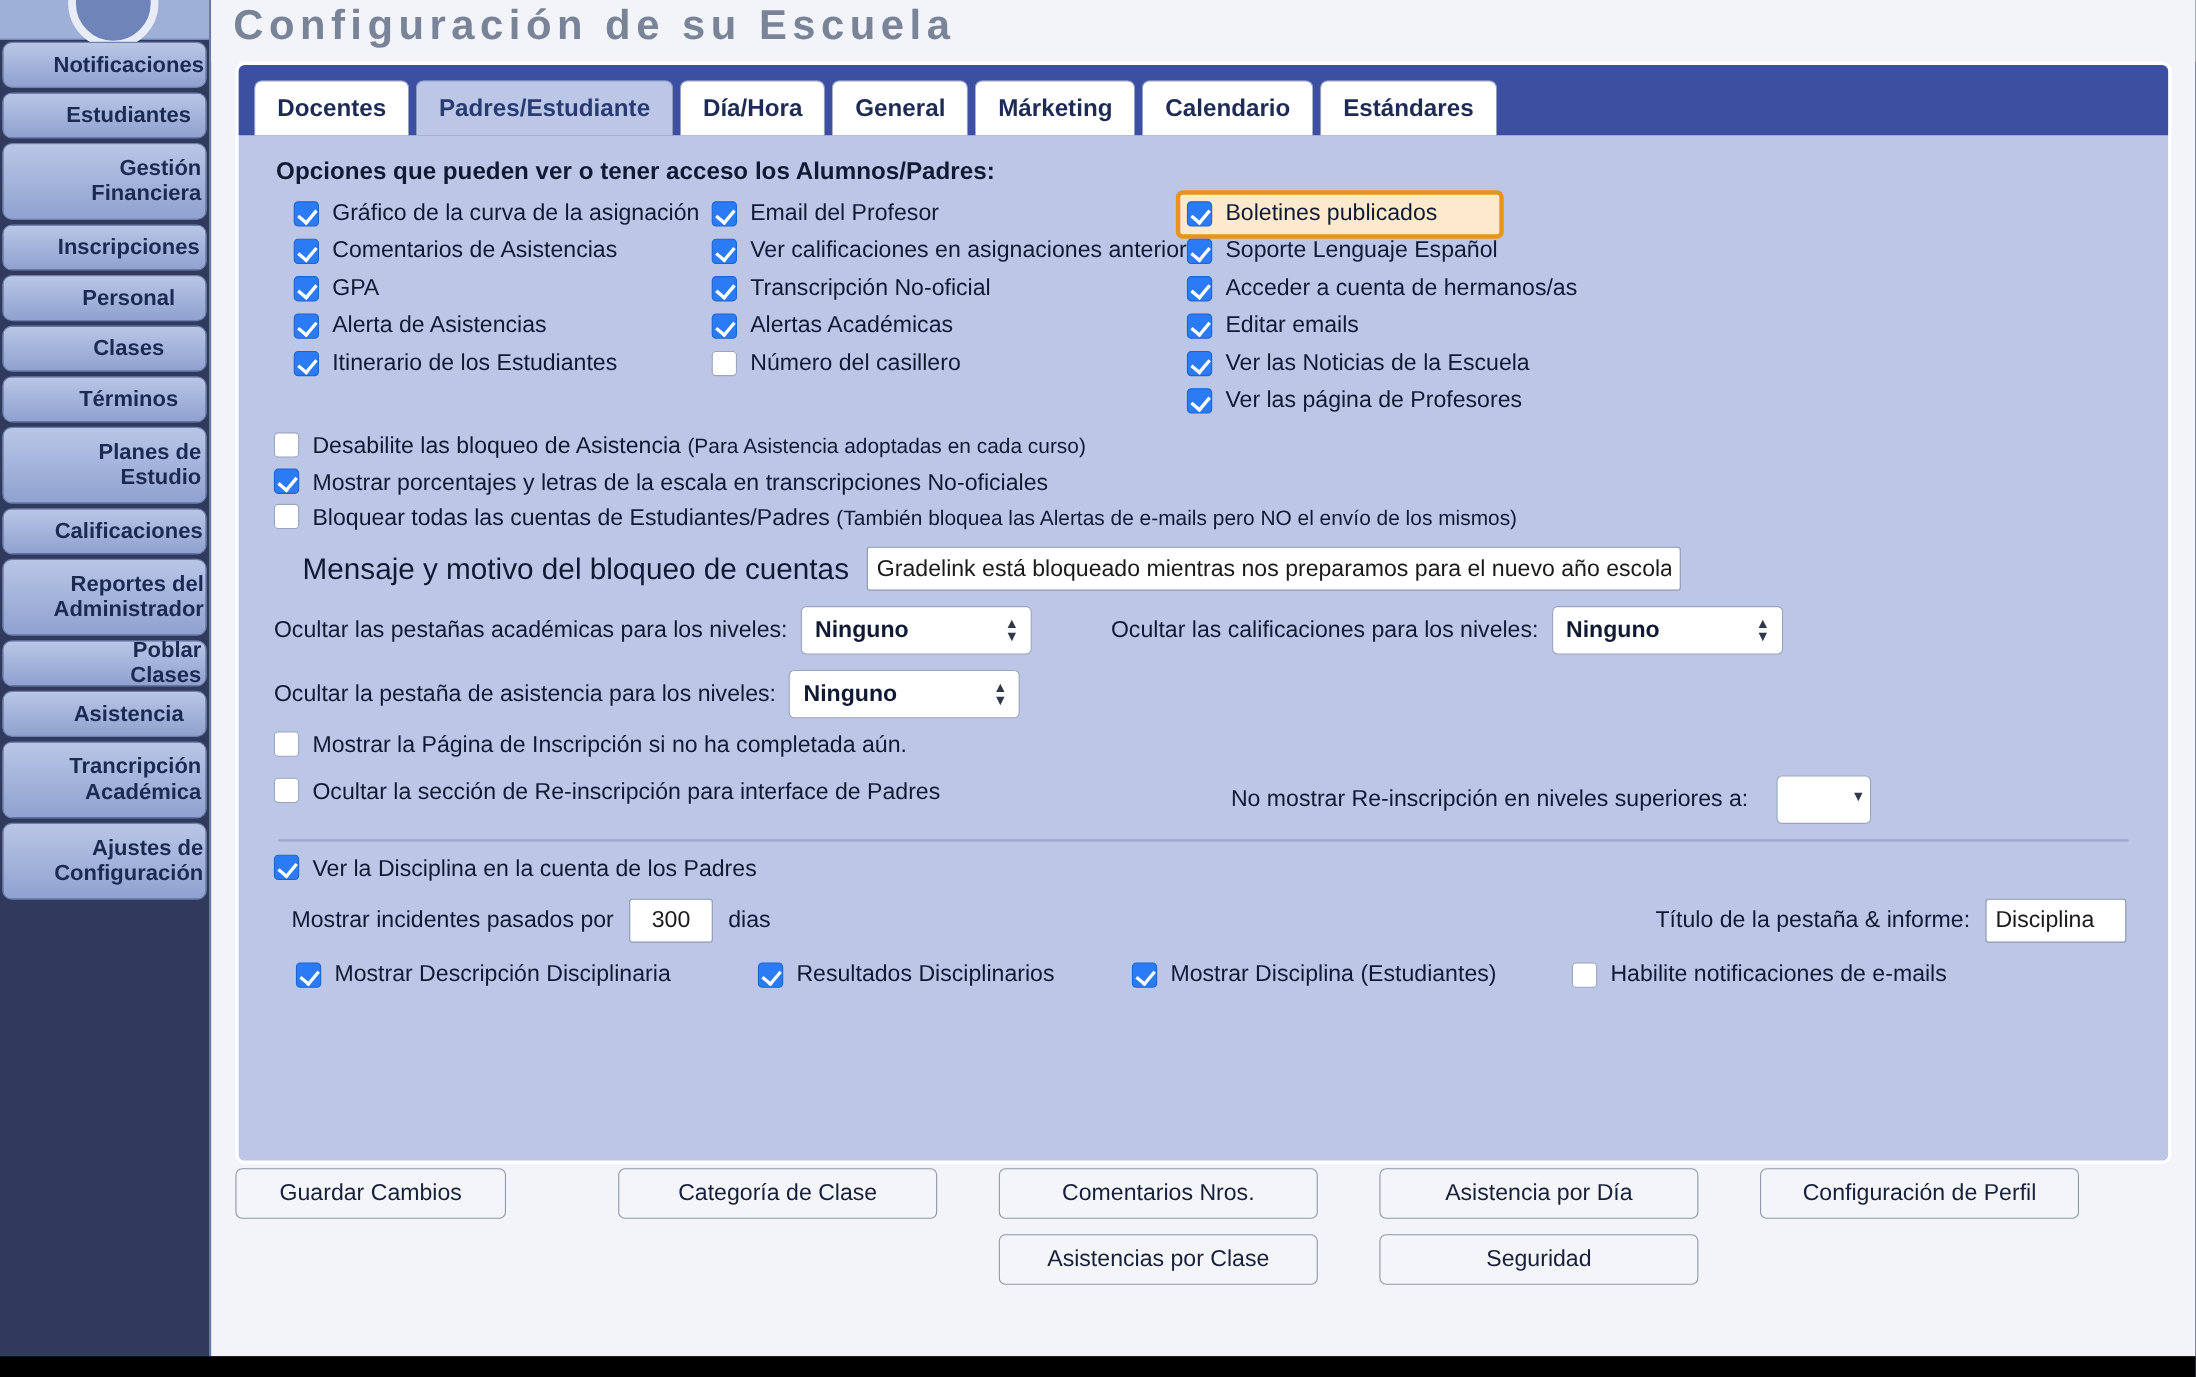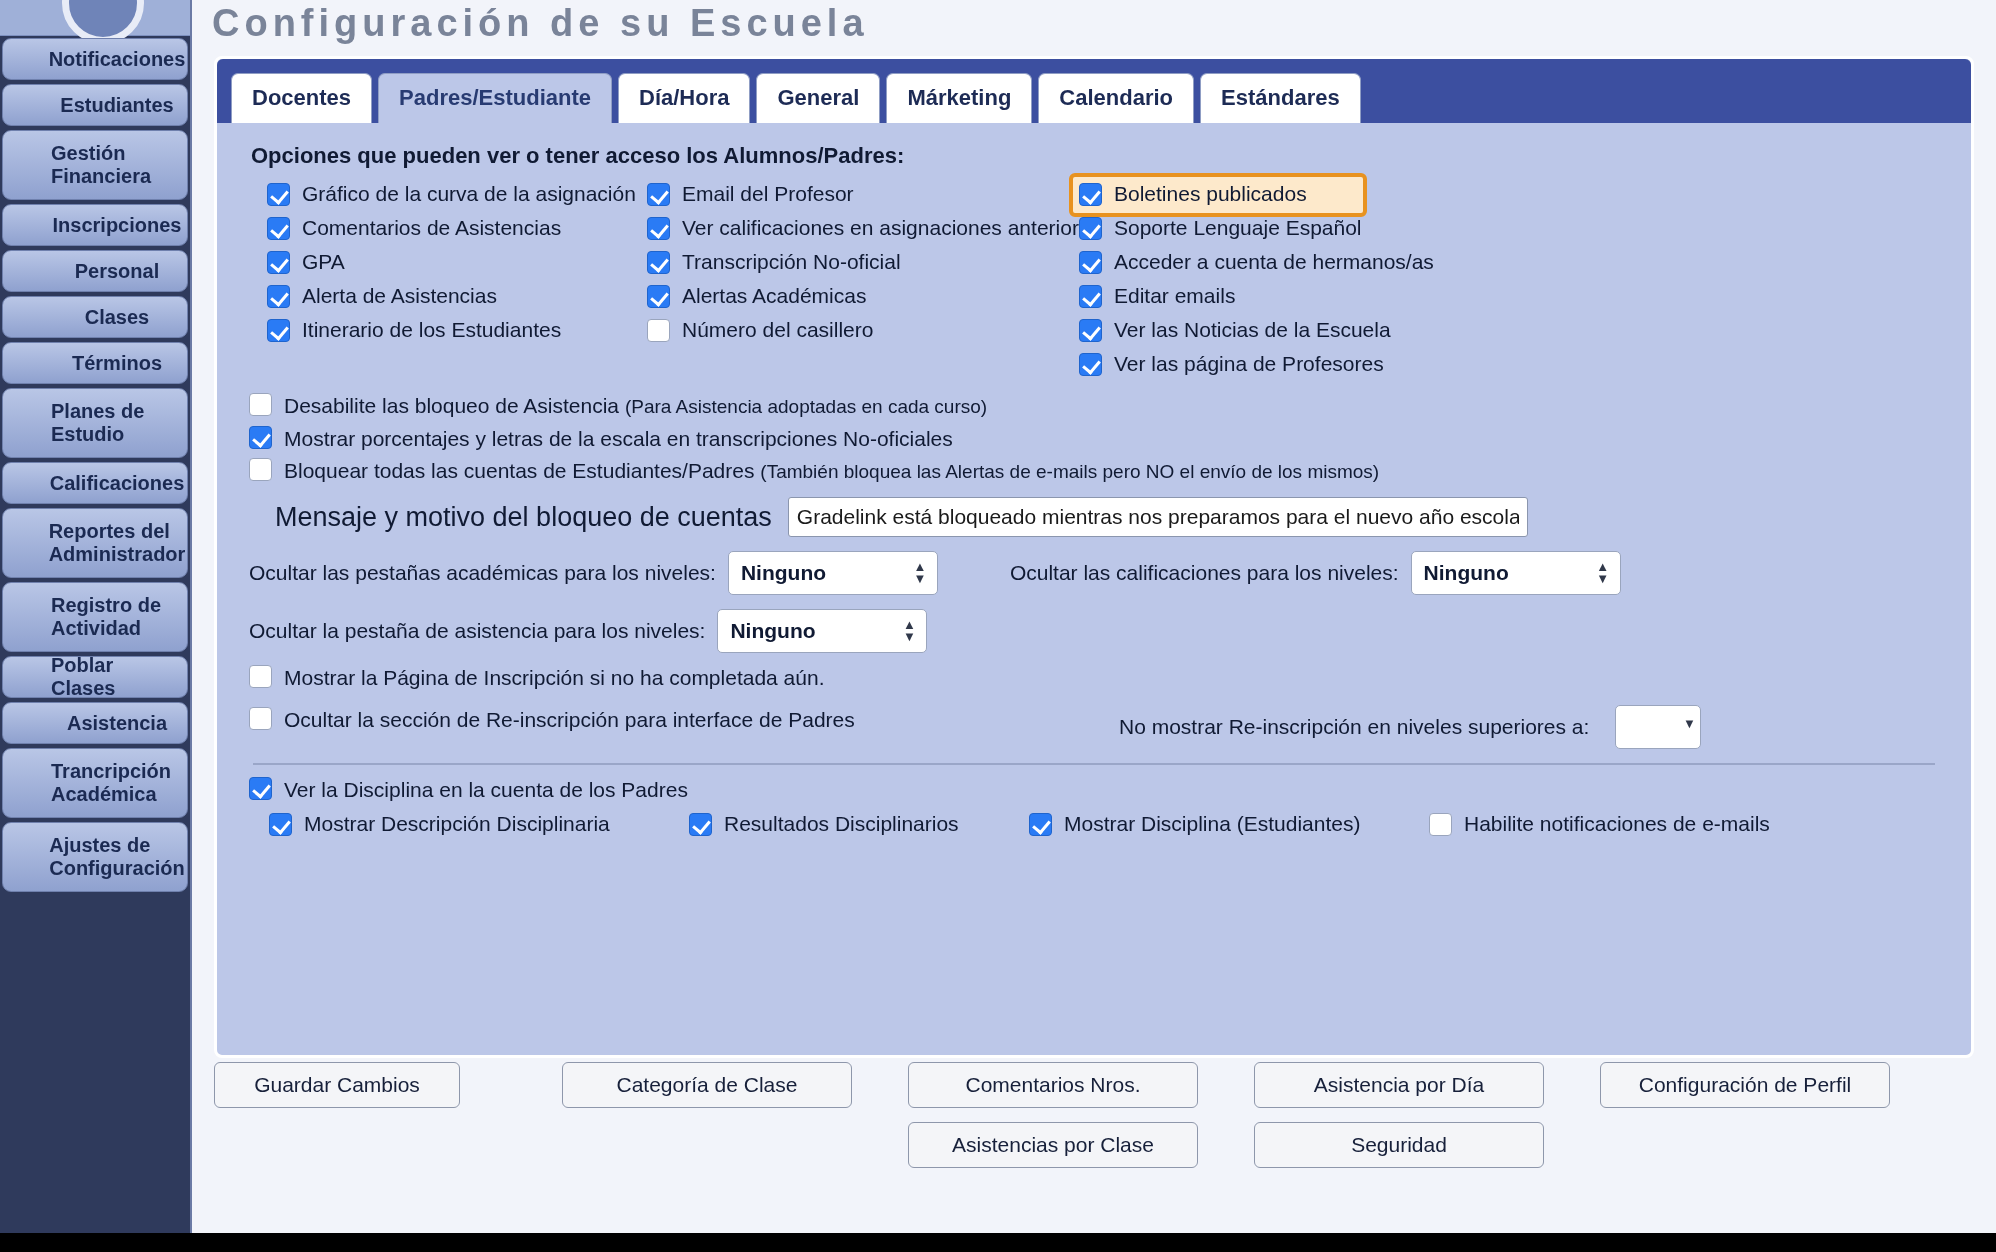--- a/index.html
+++ b/index.html
@@ -41,21 +41,21 @@
   }
   .side-item {
     position: relative;
     margin: 0 0 4px 0;
     background: linear-gradient(#b9c6e6, #8fa1cf);
     border: 1px solid #6f80ad;
     border-radius: 9px;
     color: #1b2a52;
     font-size: 20px;
     font-weight: bold;
-    text-align: left;
+    text-align: right;
     display: flex;
     align-items: center;
     justify-content: center;
     width: 186px;
     cursor: pointer;
     padding-left: 44px;
   }
   .side-item.h1 { height: 42px; }
   .side-item.h2 { height: 70px; line-height: 1.15; }
   .side-item span { display: block; padding: 0 4px; }
@@ -292,23 +292,20 @@
         </div>
         <div class="side-item h2">
           <span>Planes de Estudio</span>
         </div>
         <div class="side-item h1">
           <span>Calificaciones</span>
         </div>
         <div class="side-item h2">
           <span>Reportes del Administrador</span>
         </div>
-        <div class="side-item h2">
-          <span>Registro de Actividad</span>
-        </div>
         <div class="side-item h1">
           <span>Poblar Clases</span>
         </div>
         <div class="side-item h1">
           <span>Asistencia</span>
         </div>
         <div class="side-item h2">
           <span>Trancripción Académica</span>
         </div>
         <div class="side-item h2">
@@ -476,20 +473,31 @@
           </div>
         </div>
 
         <div class="hr"></div>
 
         <div class="wide">
           <span class="cb on"></span>
           <span class="lbl">Ver la Disciplina en la cuenta de los Padres</span>
         </div>
 
+        <div style="position:relative; height:58px; margin-top:10px;">
+          <div style="position:absolute; left:26px; top:4px; display:flex; align-items:center; gap:14px;">
+            <span>Mostrar incidentes pasados por</span>
+            <input class="txt inline-inp" value="300" style="">
+            <span>dias</span>
+          </div>
+          <div style="position:absolute; right:16px; top:4px; display:flex; align-items:center; gap:14px;">
+            <span>Título de la pestaña &amp; informe:</span>
+            <input class="txt" style="width: 128px; height: 40px;" value="Disciplina">
+          </div>
+        </div>
 
         <div id="disc-checks" style="position:relative; height:40px; margin-left:30px;">
             <div class="opt" style="position: absolute; left: 0px; top: 0px;">
               <span class="cb on"></span>
               <span class="lbl">Mostrar Descripción Disciplinaria</span>
             </div>
             <div class="opt" style="position: absolute; left: 420px; top: 0px;">
               <span class="cb on"></span>
               <span class="lbl">Resultados Disciplinarios</span>
             </div>

